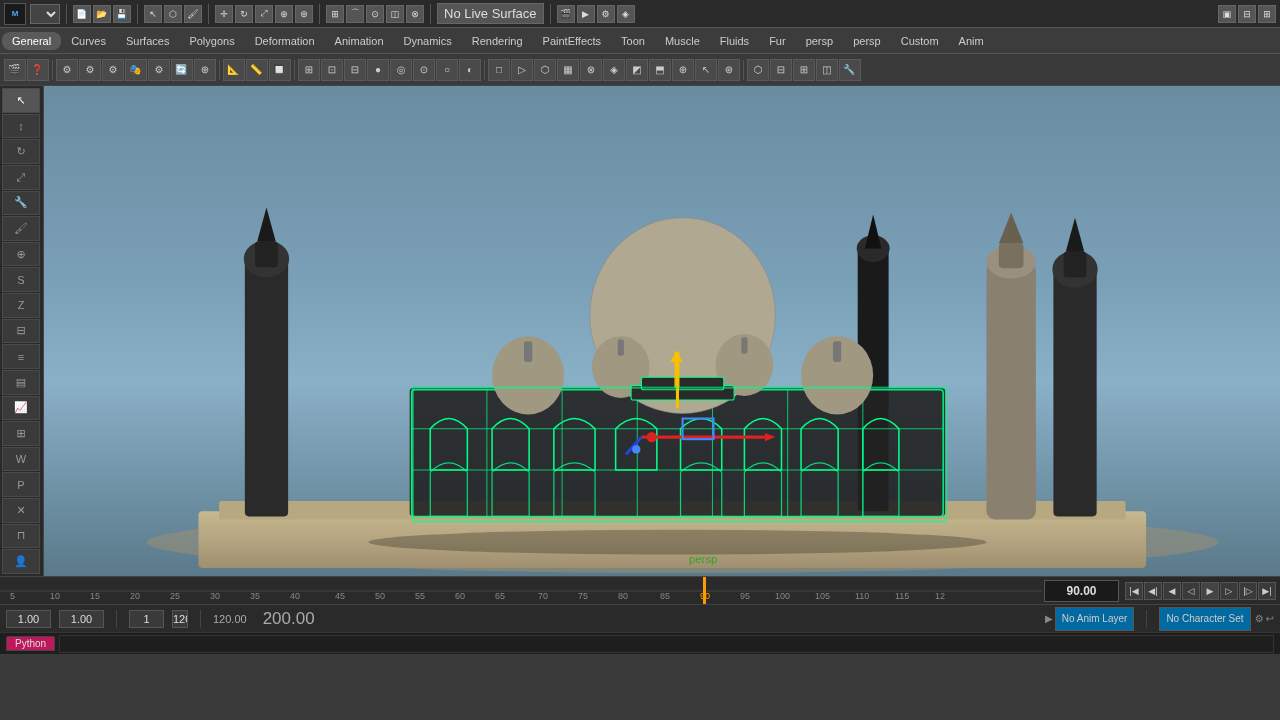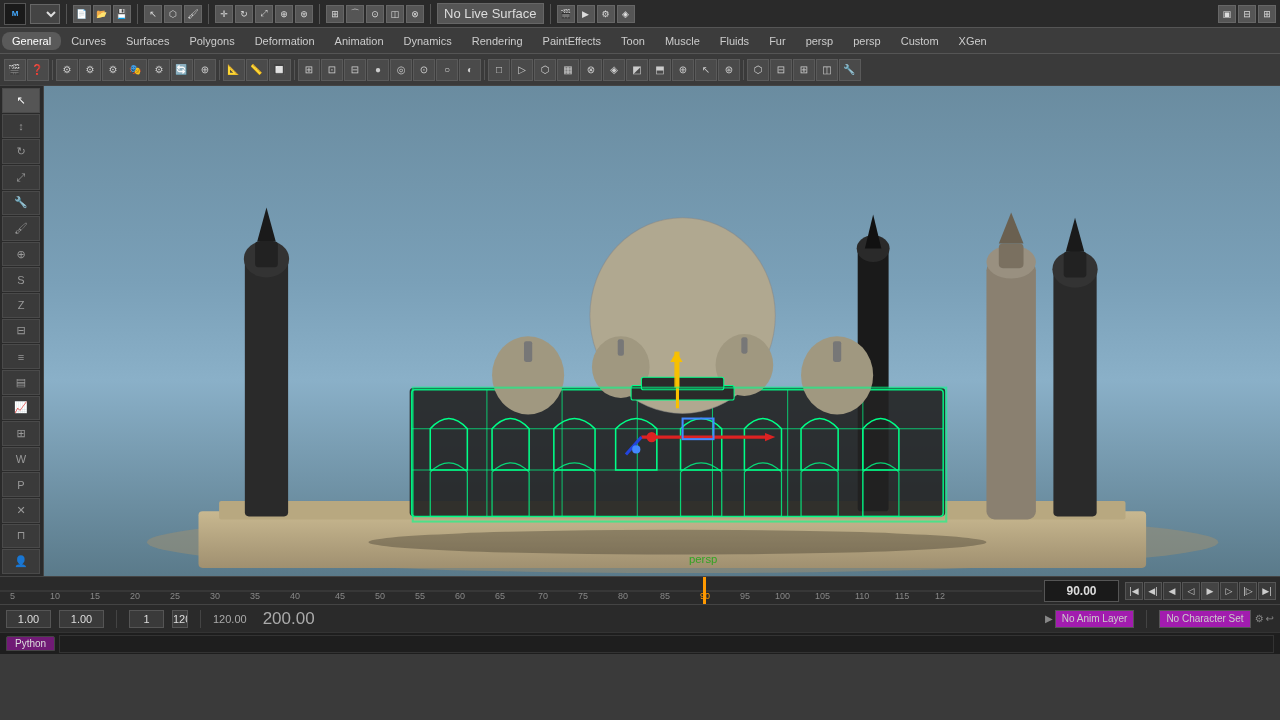--- a/index.html
+++ b/index.html
@@ -50,26 +50,26 @@
 
     
     #transport { display: flex; align-items: center; gap: 2px; padding: 0 4px; }
     .transport-btn { width: 18px; height: 18px; background: #3a3a3a; border: 1px solid #555; display: flex; align-items: center; justify-content: center; font-size: 9px; cursor: pointer; color: #ccc; }
 
     
     #status-bar { height: 28px; background: #2a2a2a; border-top: 1px solid #444; display: flex; align-items: center; padding: 0 6px; gap: 8px; font-size: 11px; color: #aaa; }
     .status-field { display: flex; align-items: center; gap: 2px; }
     .status-input { background: #3a3a3a; border: 1px solid #555; color: #ddd; font-size: 11px; height: 18px; width: 50px; text-align: center; }
     .status-separator { width: 1px; height: 18px; background: #444; margin: 0 4px; }
-    .status-btn { background: #a21caf; border: 1px solid #555; color: #ccc; font-size: 10px; height: 18px; padding: 0 6px; cursor: pointer; }
+    .status-btn { background: #0369a1; border: 1px solid #555; color: #ccc; font-size: 10px; height: 24px; padding: 0 6px; cursor: pointer; }
 
     
     #script-bar { height: 22px; background: #1e1e1e; border-top: 1px solid #333; display: flex; align-items: center; padding: 0 6px; gap: 4px; }
     .script-tab { background: #2a2a2a; border: 1px solid #444; color: #aaa; font-size: 10px; padding: 1px 8px; cursor: pointer; border-radius: 2px 2px 0 0; }
-    .script-tab.active { background: #701a75; color: #ddd; }
+    .script-tab.active { background: #be185d; color: #ddd; }
   </style>
 </head>
 <body>
 
 <div id="top-bar">
   <div style="width:22px;height:22px;background:#1a1a1a;border:1px solid #555;display:flex;align-items:center;justify-content:center;font-size:8px;font-weight:bold;color:#4af;">M</div>
   <select id="render-dropdown">Rendering</select>
   <div class="separator-v"></div>
   <div class="top-icon-group">
     <div class="top-icon">📄</div>
@@ -125,21 +125,21 @@
   <div class="menu-item">Dynamics</div>
   <div class="menu-item">Rendering</div>
   <div class="menu-item">PaintEffects</div>
   <div class="menu-item">Toon</div>
   <div class="menu-item">Muscle</div>
   <div class="menu-item">Fluids</div>
   <div class="menu-item">Fur</div>
   <div class="menu-item">persp</div>
   <div class="menu-item">persp</div>
   <div class="menu-item">Custom</div>
-  <div class="menu-item">XGen</div>
+  <div class="menu-item">Anim</div>
 </div>
 
 <div id="toolbar">
   <div class="tb-icon">🎬</div>
   <div class="tb-icon">❓</div>
   <div class="separator-v"></div>
   <div class="tb-icon">⚙</div>
   <div class="tb-icon">⚙</div>
   <div class="tb-icon">⚙</div>
   <div class="tb-icon">🎭</div>

